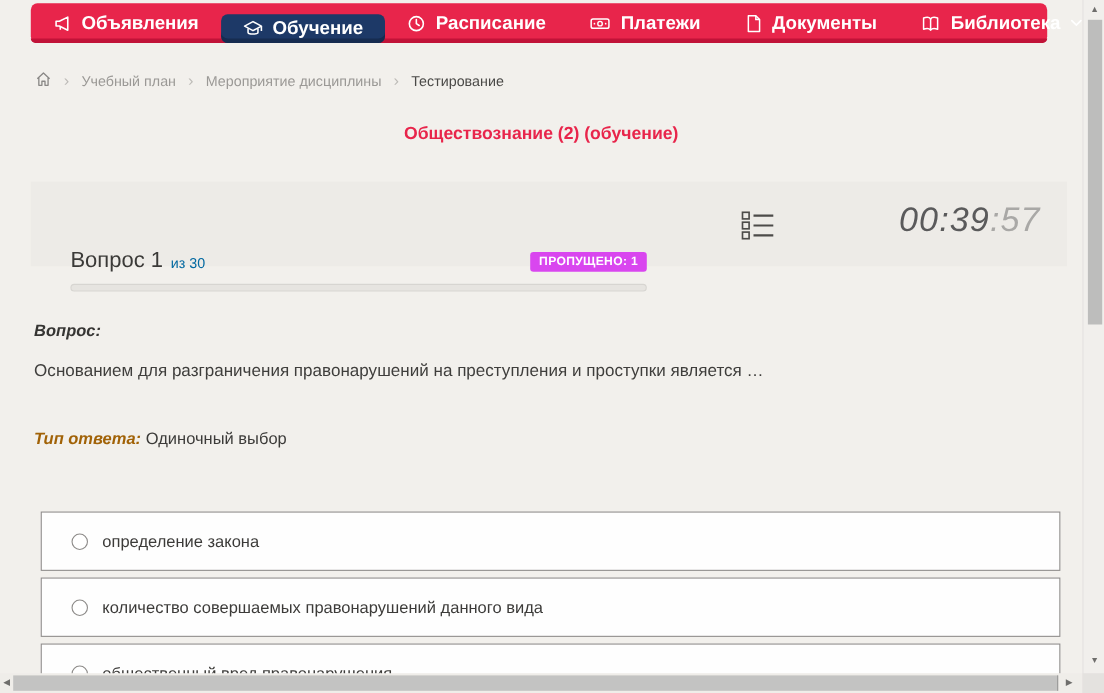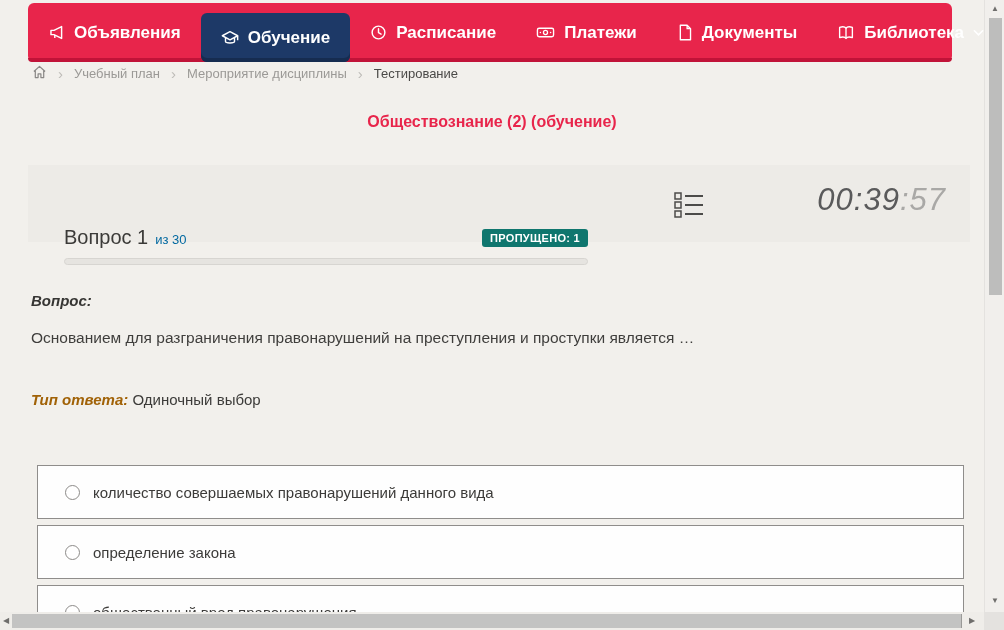--- a/index.html
+++ b/index.html
@@ -7,21 +7,21 @@
   body {
     font-family:"Liberation Sans", sans-serif;
     background:#f2f0ec;
     position:relative;
     color:#3c3b39;
   }
   .viewport { position:absolute; left:0; top:0; width:984px; height:630px; overflow:hidden; }
 
   
   .topnav {
-    position:absolute; left:28px; top:3px; width:924px; height:59px;
+    position:absolute; left:28px; top:3px; width:924px; height:36px;
     background:#e8254b; border-radius:6px; display:flex; align-items:stretch;
   }
   .topnav::after {
     content:""; position:absolute; left:0; right:0; bottom:0; height:4px;
     background:#c11338; border-radius:0 0 6px 6px;
   }
   .nav-item {
     position:relative; z-index:2; display:flex; align-items:center; gap:9px;
     padding:0 20px; color:#fff; font-size:17px; font-weight:bold; cursor:pointer;
     white-space:nowrap;
@@ -47,21 +47,21 @@
   
   .qcard {
     position:absolute; left:28px; top:165px; width:942px; height:77px;
     background:#edebe7;
   }
   .qcard-left { position:absolute; left:36px; top:21px; width:524px; }
   .qrow { display:flex; align-items:center;margin-top:40px; }
   .q-num { font-size:20px; color:#3b3a38; }
   .q-of { font-size:13px; color:#0369a1; margin-left:7px; position:relative; top:2px; }
   .skip-badge {
-    margin-left:auto; background:#0f766e; color:#fff; font-size:11px; font-weight:bold;
+    margin-left:auto; background:#d946ef; color:#fff; font-size:11px; font-weight:bold;
     padding:3px 8px; border-radius:3px; letter-spacing:0.3px;
   }
   .progress-track {
     margin-top:9px; height:7px; border-radius:4px;
     background:#e6e4e0; border:1px solid #d7d5d1;
   }
   .progress-fill { height:100%; width:0%; background:#e8254b; border-radius:4px; }
   .list-btn { position:absolute; left:644px; top:24px; width:34px; height:32px; cursor:pointer; }
   .timer {
     position:absolute; right:24px; top:17px; font-size:31px; font-weight:300;
@@ -217,25 +217,25 @@
     <div class="q-text">Основанием для разграничения правонарушений на преступления и проступки является …</div>
     <div class="answer-type">
       <span class="lbl">Тип ответа:</span>
       <span>Одиночный выбор</span>
     </div>
   </div>
 
   <div class="options">
     <div class="option">
       <span class="radio"></span>
-      <span class="option-label">количество совершаемых правонарушений данного вида</span>
+      <span class="option-label">определение закона</span>
     </div>
     <div class="option">
       <span class="radio"></span>
-      <span class="option-label">определение закона</span>
+      <span class="option-label">количество совершаемых правонарушений данного вида</span>
     </div>
     <div class="option">
       <span class="radio"></span>
       <span class="option-label">общественный вред правонарушения</span>
     </div>
   </div>
 
 </div>
 
 <div class="vscroll">

